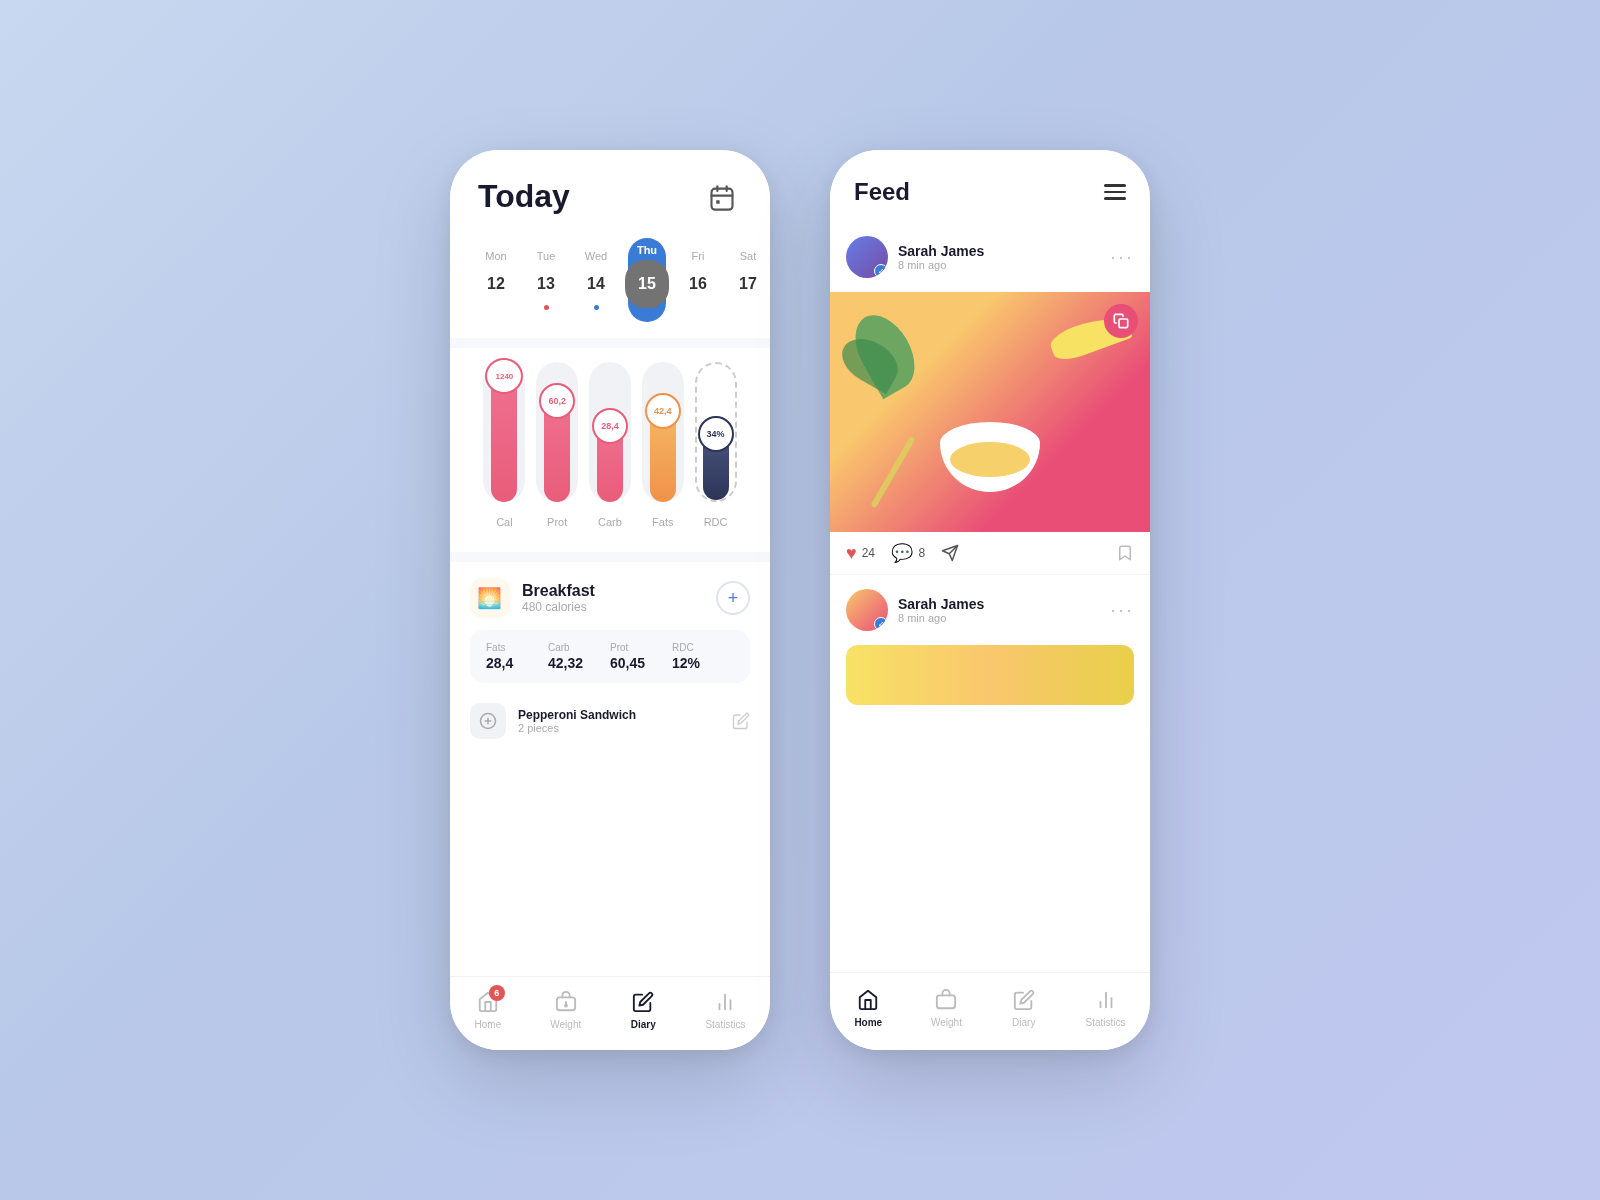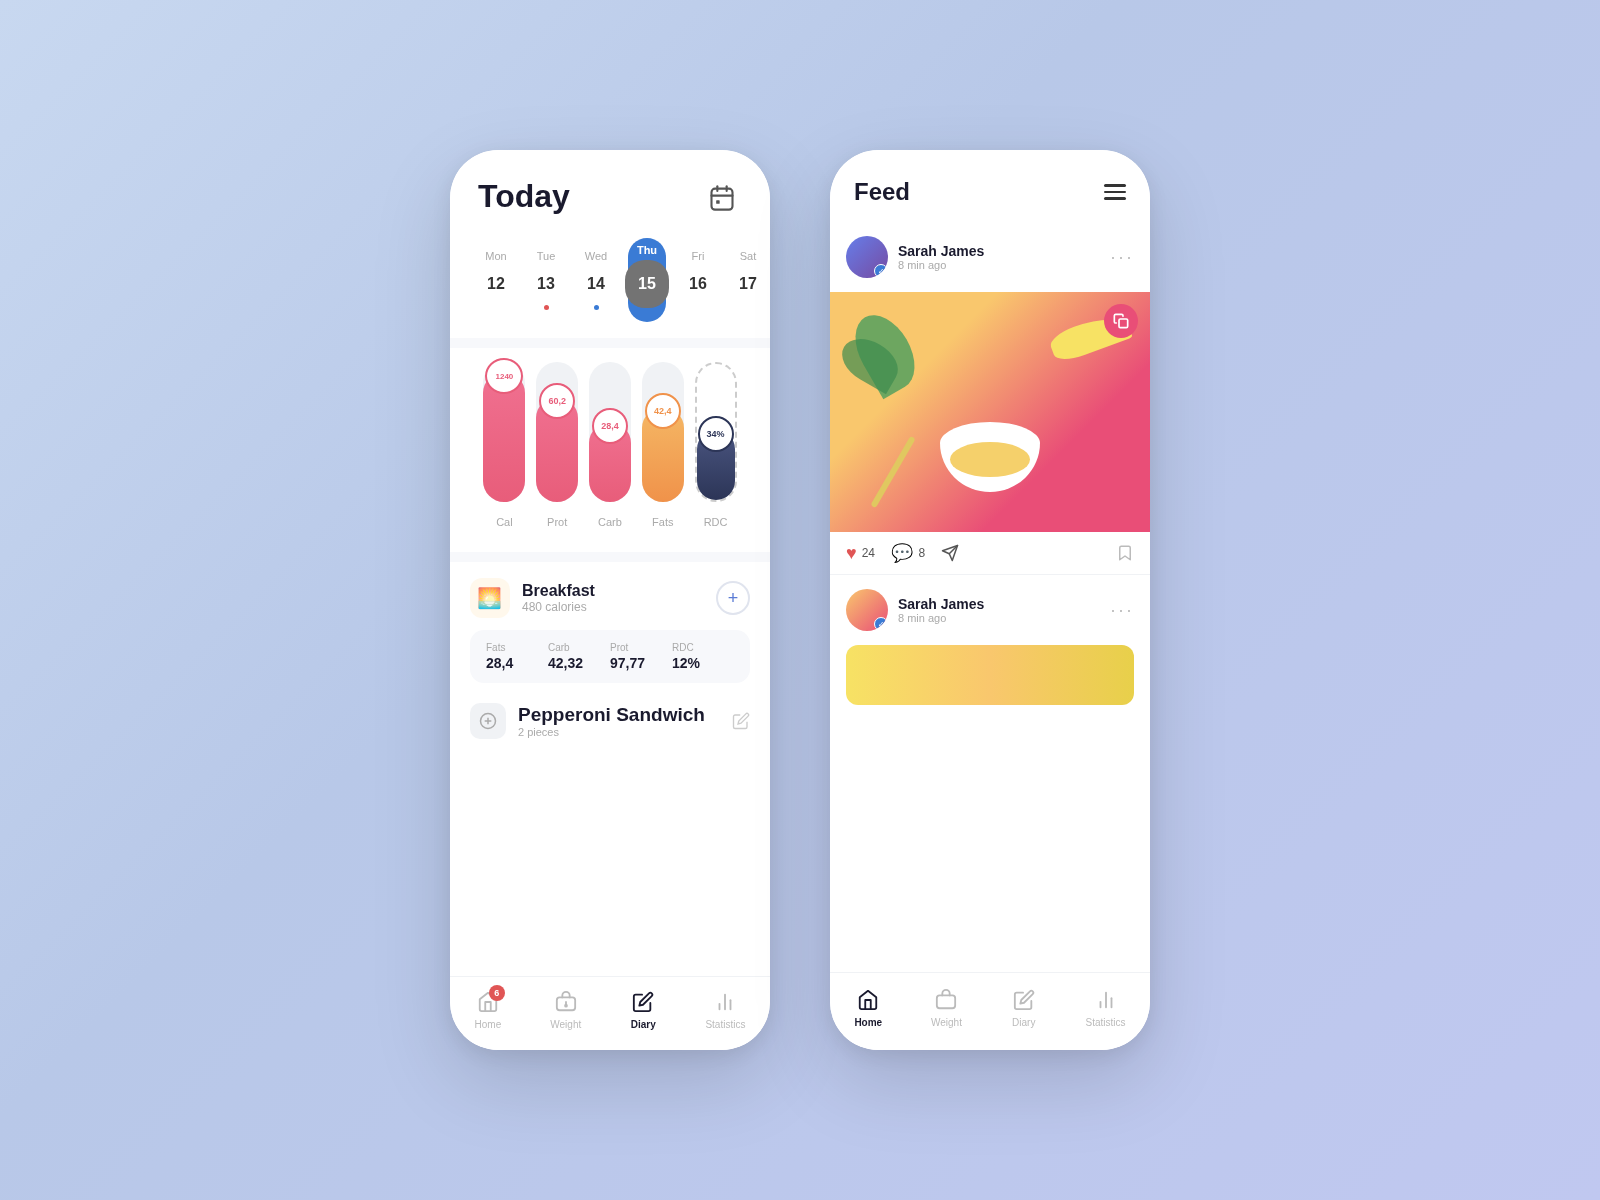--- a/index.html
+++ b/index.html
@@ -165,21 +165,21 @@
       background: #f0f2f5;
       border-radius: 22px;
       position: relative;
       overflow: visible;
       display: flex;
       align-items: flex-end;
       justify-content: center;
     }
 
     .bar-fill {
-      width: 42px;
+      width: 26px;
       border-radius: 22px;
       position: relative;
     }
 
     .bar-badge {
       position: absolute;
       top: -14px;
       left: 50%;
       transform: translateX(-50%);
       background: #fff;
@@ -304,21 +304,21 @@
       justify-content: center;
       font-size: 16px;
       color: #aaa;
     }
 
     .food-details {
       flex: 1;
     }
 
     .food-name {
-      font-size: 19px;
+      font-size: 12px;
       font-weight: 600;
       color: #1a1a2e;
     }
 
     .food-pieces {
       font-size: 11px;
       color: #aaa;
     }
 
     .edit-btn {
@@ -825,21 +825,21 @@
           <div class="macro-cell">
             <span class="macro-cell-label">Fats</span>
             <span class="macro-cell-value">28,4</span>
           </div>
           <div class="macro-cell">
             <span class="macro-cell-label">Carb</span>
             <span class="macro-cell-value">42,32</span>
           </div>
           <div class="macro-cell">
             <span class="macro-cell-label">Prot</span>
-            <span class="macro-cell-value">97,77</span>
+            <span class="macro-cell-value">60,45</span>
           </div>
           <div class="macro-cell">
             <span class="macro-cell-label">RDC</span>
             <span class="macro-cell-value">12%</span>
           </div>
         </div>
 
         <div class="food-item">
           <div class="food-icon">
             <svg width="20" height="20" viewBox="0 0 24 24" fill="none" stroke="#aaa" stroke-width="1.8">

